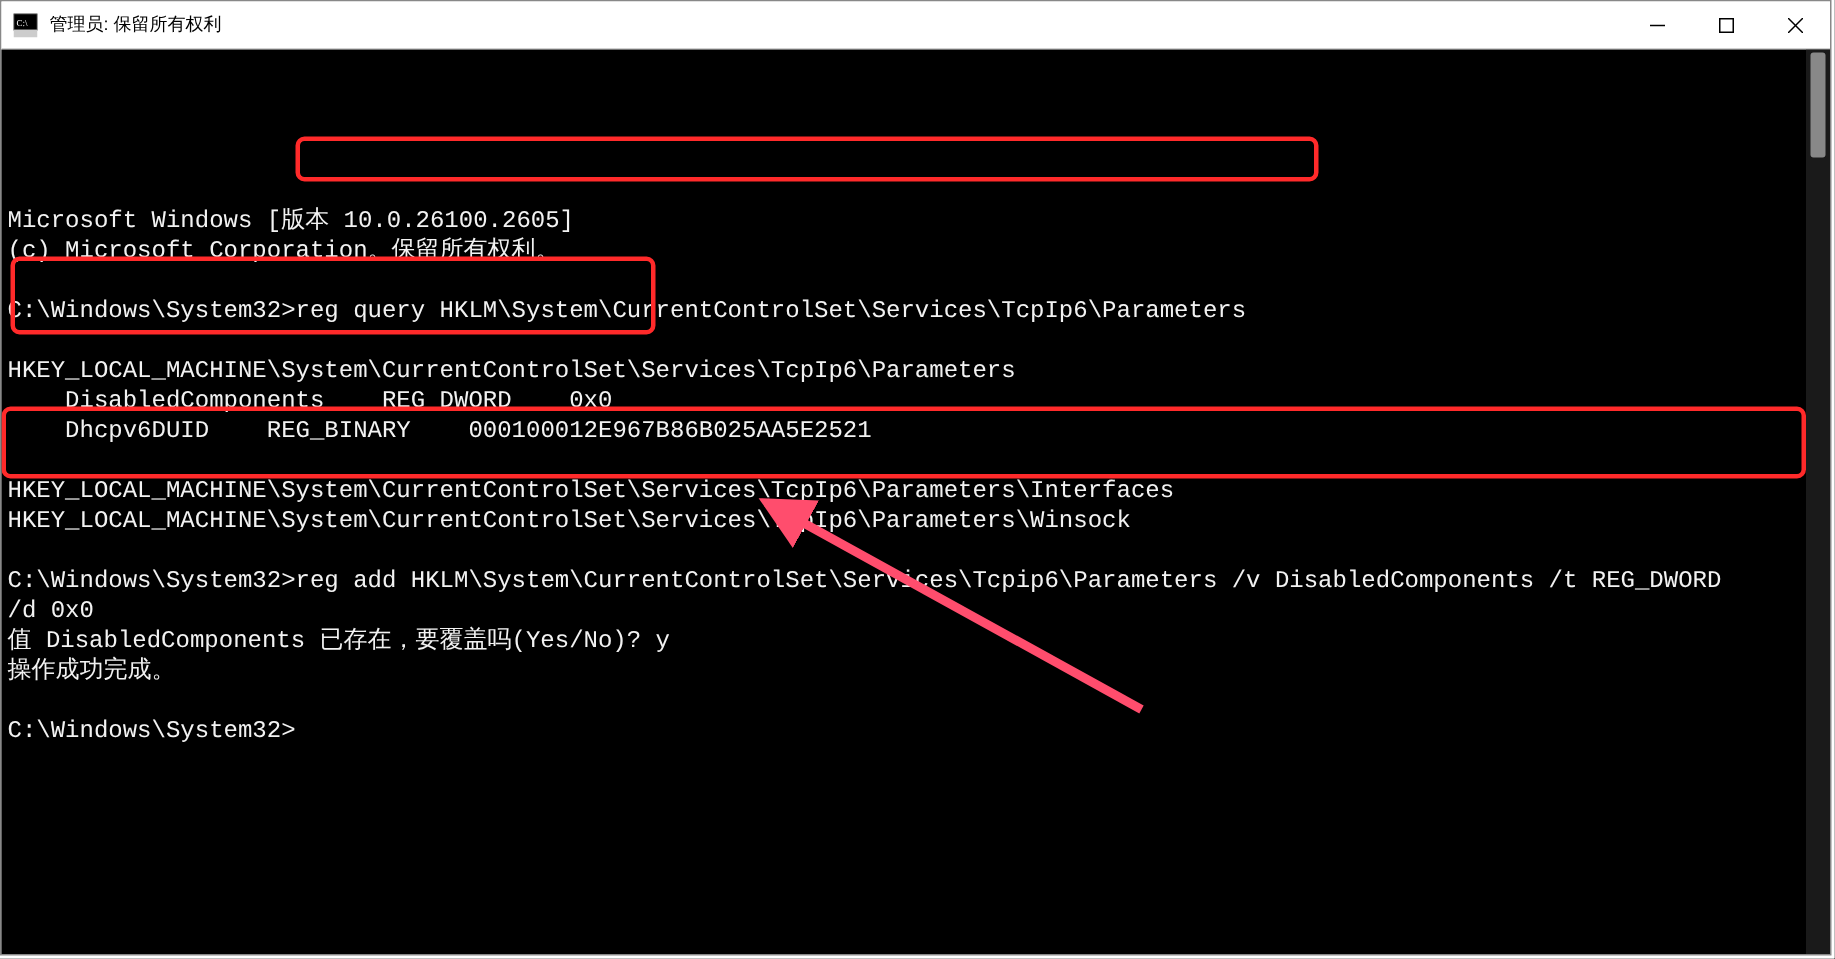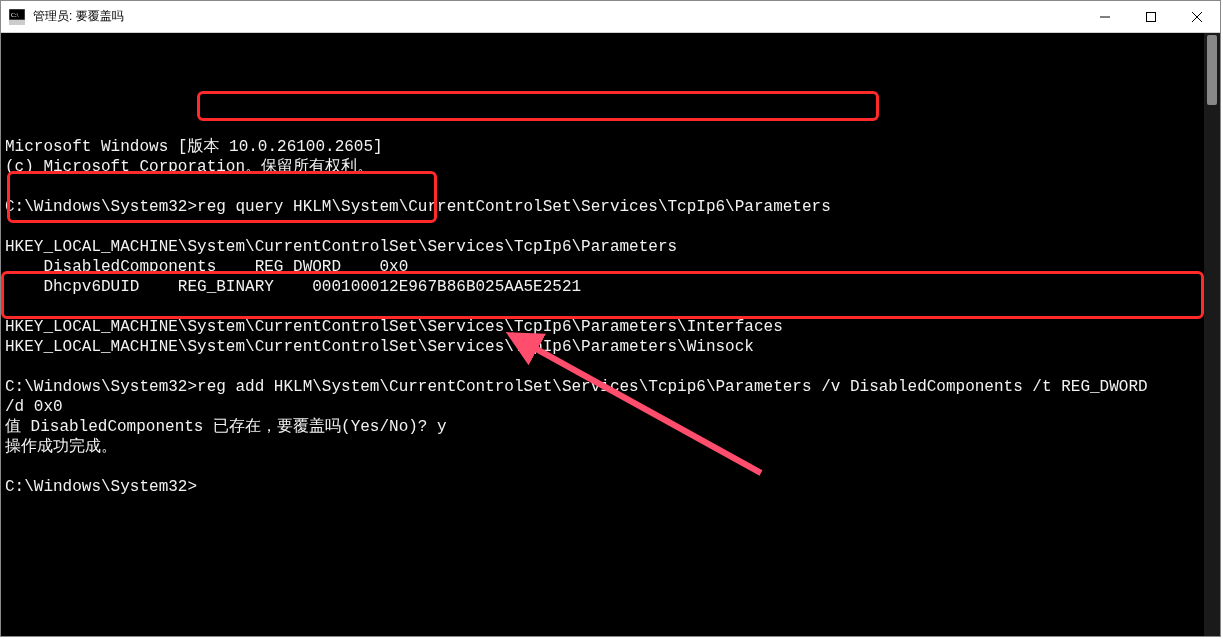--- a/index.html
+++ b/index.html
@@ -111,21 +111,21 @@
 
   <div class="titlebar">
     <div class="titlebar-left">
       <span class="app-icon">
         <svg width="16" height="16" viewBox="0 0 16 16">
           <rect x="0" y="0" width="16" height="11" fill="#000" stroke="#777" stroke-width="1"></rect>
           <rect x="0" y="11" width="16" height="5" fill="#ccc"></rect>
           <text x="2" y="8" font-size="6" fill="#fff" font-family="Consolas">C:\</text>
         </svg>
       </span>
-      <span class="title-text">管理员: 要覆盖吗</span>
+      <span class="title-text">管理员: 保留所有权利</span>
     </div>
     <div class="win-controls">
       <div class="win-btn">
         <svg width="10" height="10" viewBox="0 0 10 10">
             <line x1="0" y1="5" x2="10" y2="5" stroke="#000" stroke-width="1"></line>
           </svg>
       </div>
       <div class="win-btn">
         <svg width="10" height="10" viewBox="0 0 10 10">
             <rect x="0.5" y="0.5" width="9" height="9" fill="none" stroke="#000" stroke-width="1"></rect>

